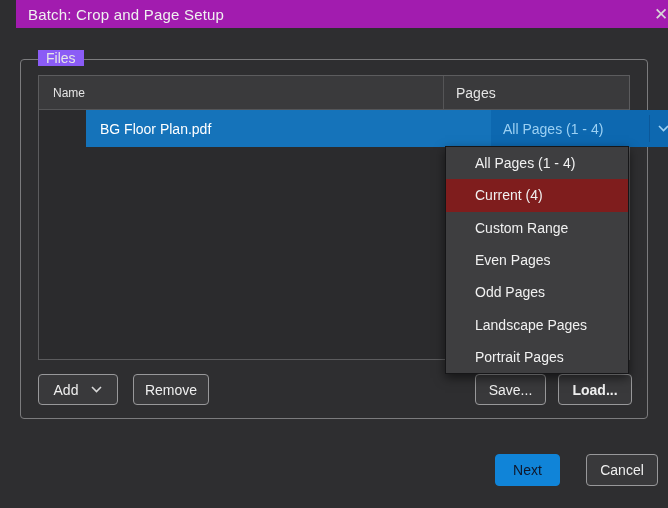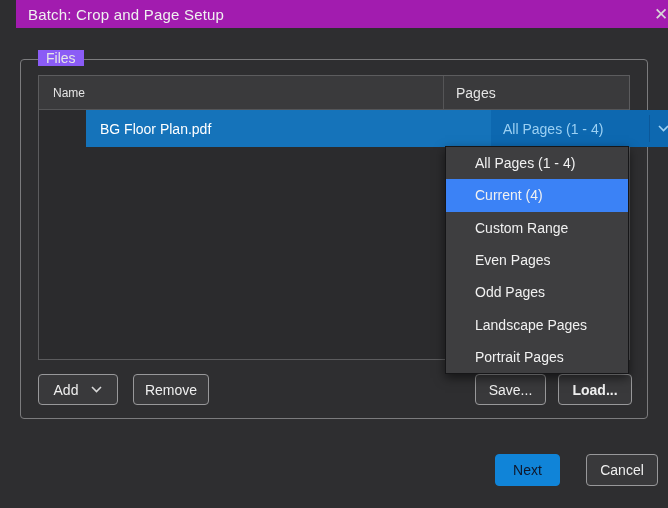--- a/index.html
+++ b/index.html
@@ -102,21 +102,21 @@
     display: flex; flex-direction: column;
     z-index: 30;
   }
   .menu-item {
     flex: 1;
     display: flex; align-items: center;
     padding-left: 29px;
     font-size: 14px; color: #f1f1f1;
     cursor: default;
   }
-  .menu-item.highlighted { background: #3b82f6; }
+  .menu-item.highlighted { background: #7f1d1d; }
 
   
   .btn {
     position: absolute;
     background: #39393b;
     border: 1px solid #98989a;
     border-radius: 4px;
     color: #efefef; font-size: 14px;
     font-family: "Liberation Sans", sans-serif;
     display: flex; align-items: center; justify-content: center;

